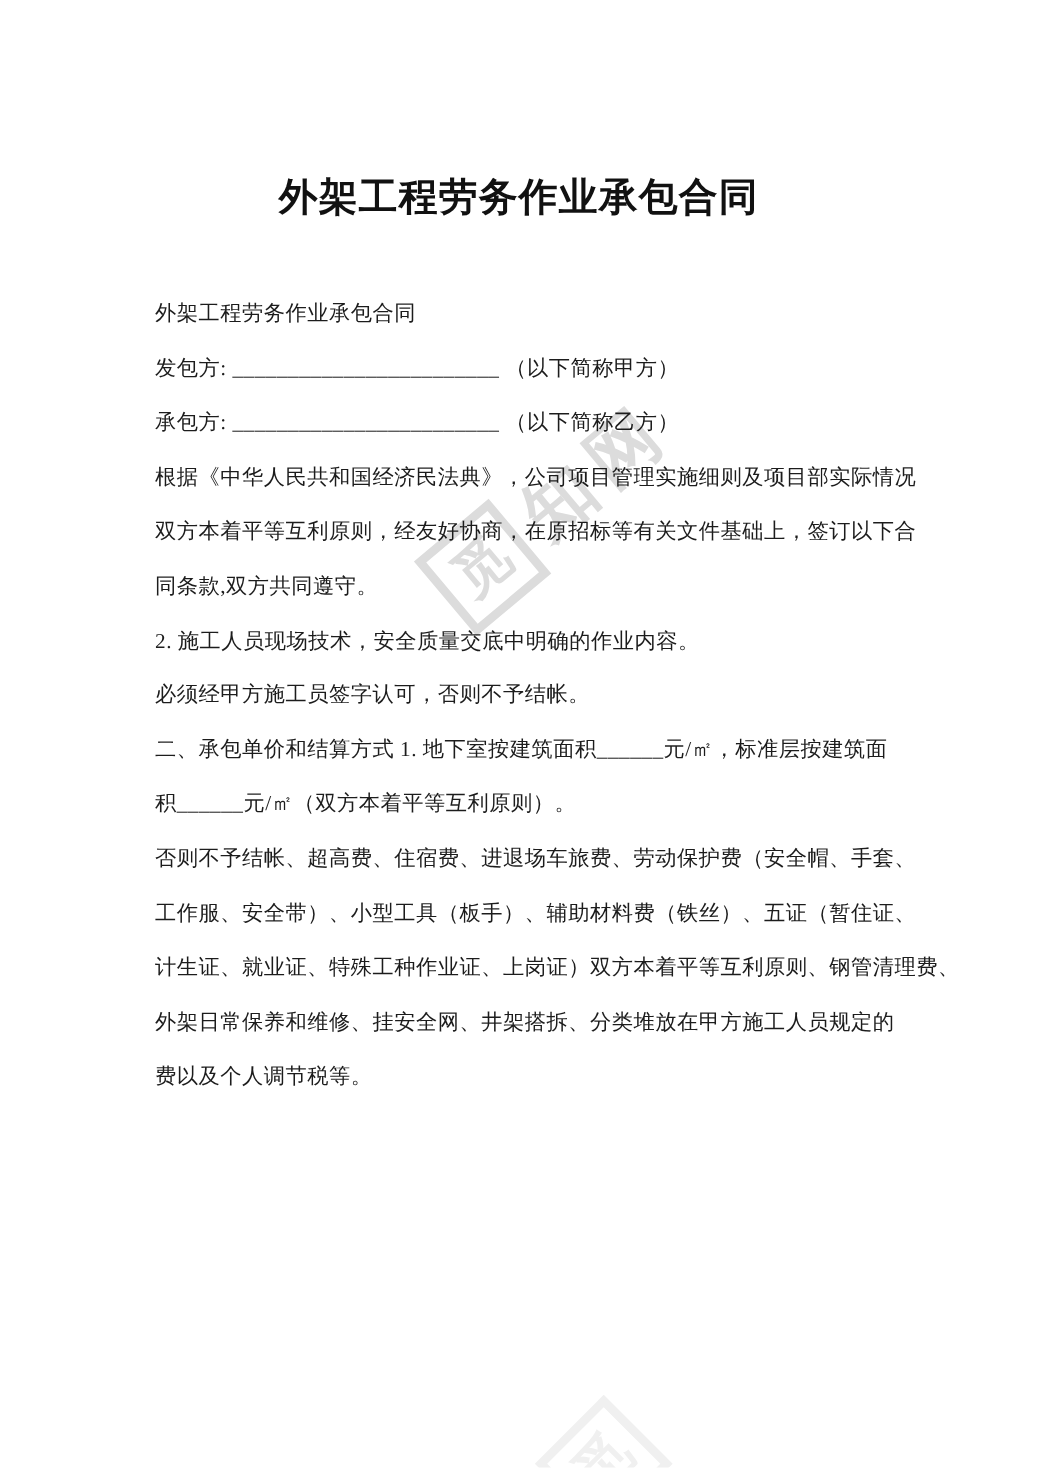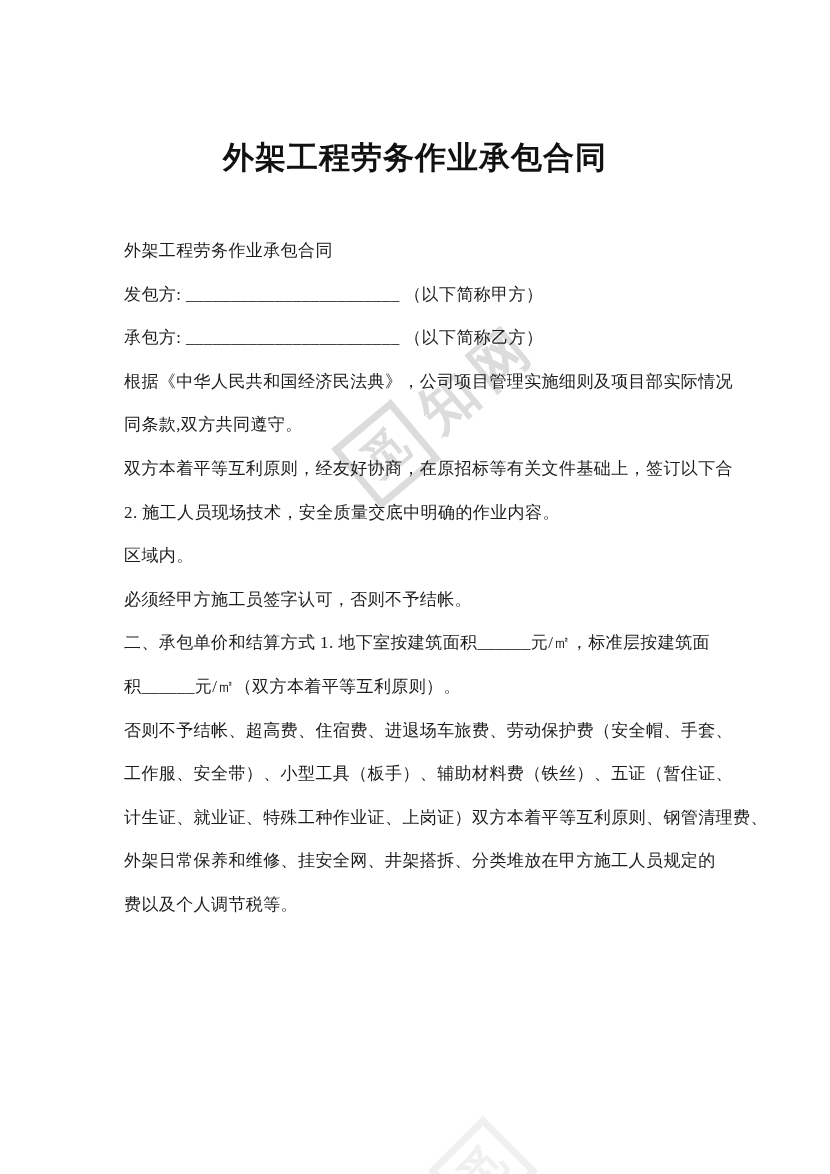--- a/index.html
+++ b/index.html
@@ -112,24 +112,23 @@
     </div>
   </div>
 
   <h1 class="doc-title">外架工程劳务作业承包合同</h1>
 
   <div class="body-lines">
     <div class="line">外架工程劳务作业承包合同</div>
     <div class="line">发包方: ________________________ （以下简称甲方）</div>
     <div class="line">承包方: ________________________ （以下简称乙方）</div>
     <div class="line">根据《中华人民共和国经济民法典》，公司项目管理实施细则及项目部实际情况</div>
+    <div class="line">双方本着平等互利原则，经友好协商，在原招标等有关文件基础上，签订以下合</div>
     <div class="line">同条款,双方共同遵守。</div>
-    <div class="line">双方本着平等互利原则，经友好协商，在原招标等有关文件基础上，签订以下合</div>
     <div class="line">2. 施工人员现场技术，安全质量交底中明确的作业内容。</div>
-    <div class="line">区域内。</div>
     <div class="line">必须经甲方施工员签字认可，否则不予结帐。</div>
     <div class="line">二、承包单价和结算方式 1. 地下室按建筑面积______元/㎡，标准层按建筑面</div>
     <div class="line">积______元/㎡（双方本着平等互利原则）。</div>
     <div class="line">否则不予结帐、超高费、住宿费、进退场车旅费、劳动保护费（安全帽、手套、</div>
     <div class="line">工作服、安全带）、小型工具（板手）、辅助材料费（铁丝）、五证（暂住证、</div>
     <div class="line">计生证、就业证、特殊工种作业证、上岗证）双方本着平等互利原则、钢管清理费、</div>
     <div class="line">外架日常保养和维修、挂安全网、井架搭拆、分类堆放在甲方施工人员规定的</div>
     <div class="line">费以及个人调节税等。</div>
   </div>
 

